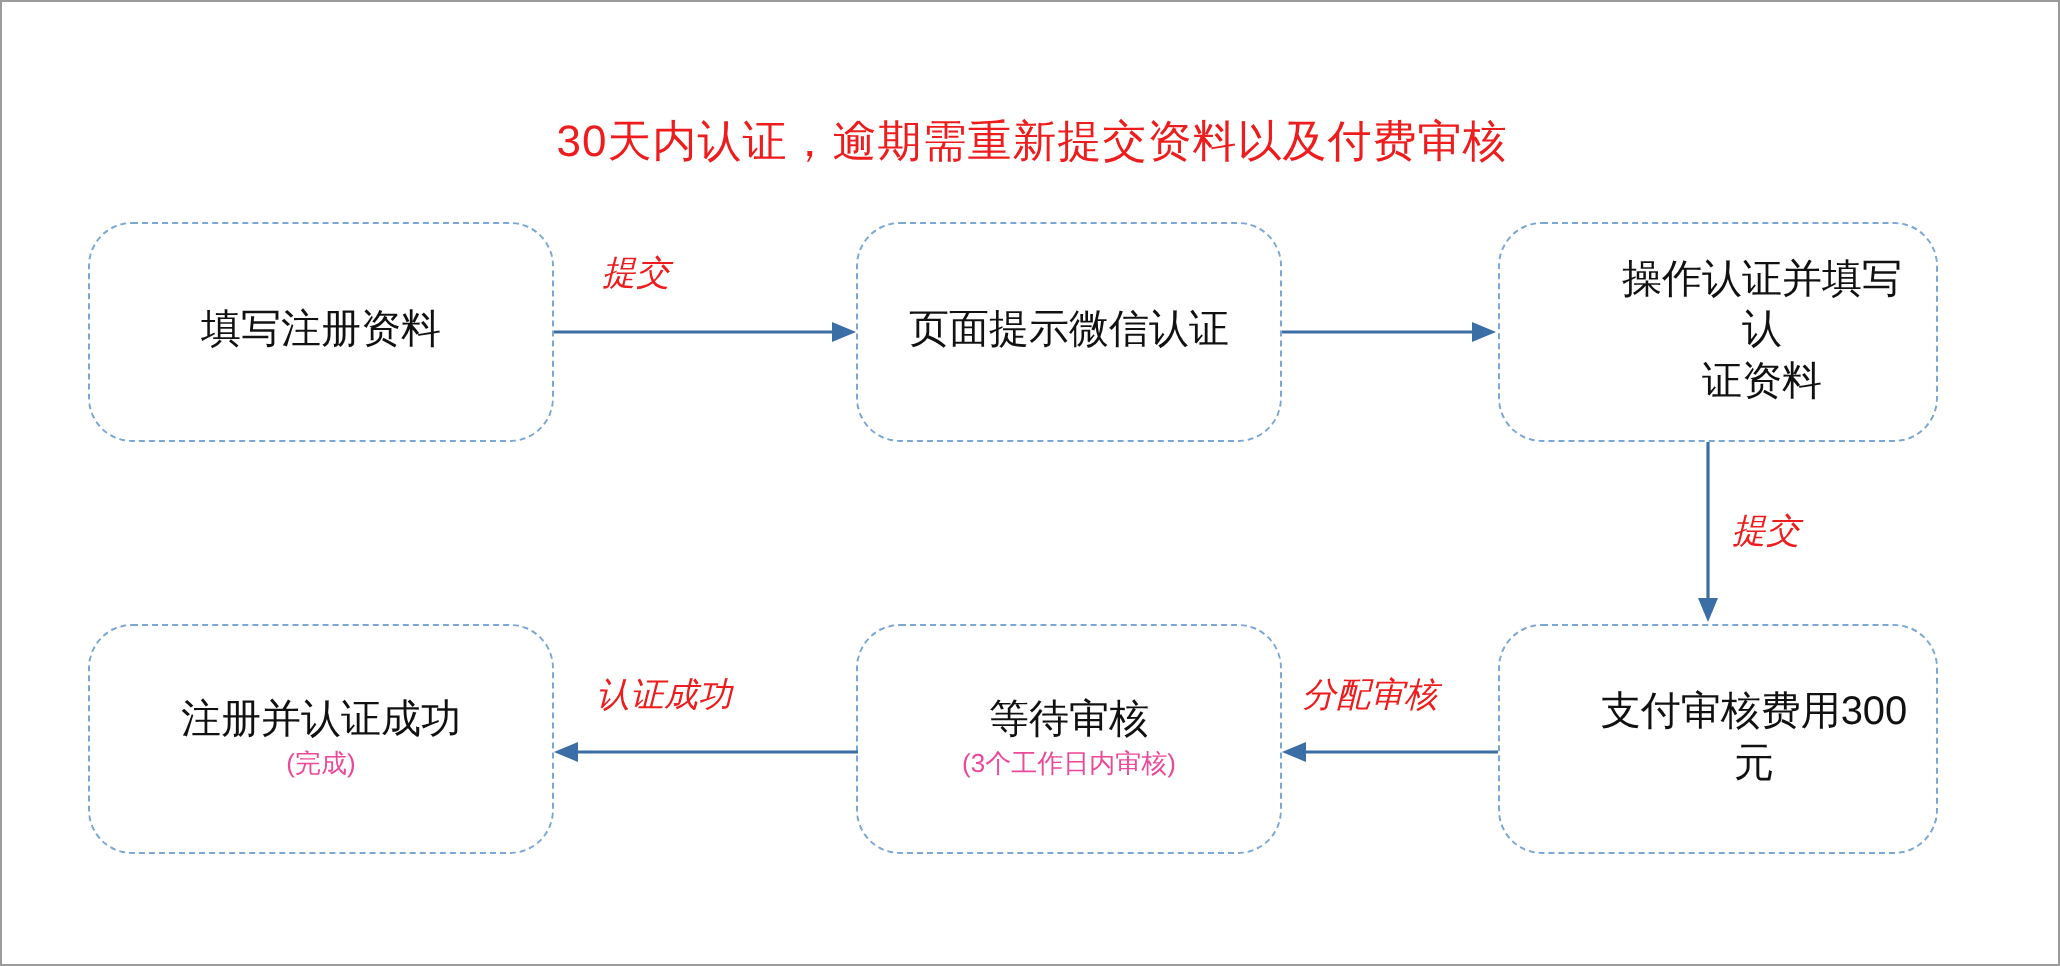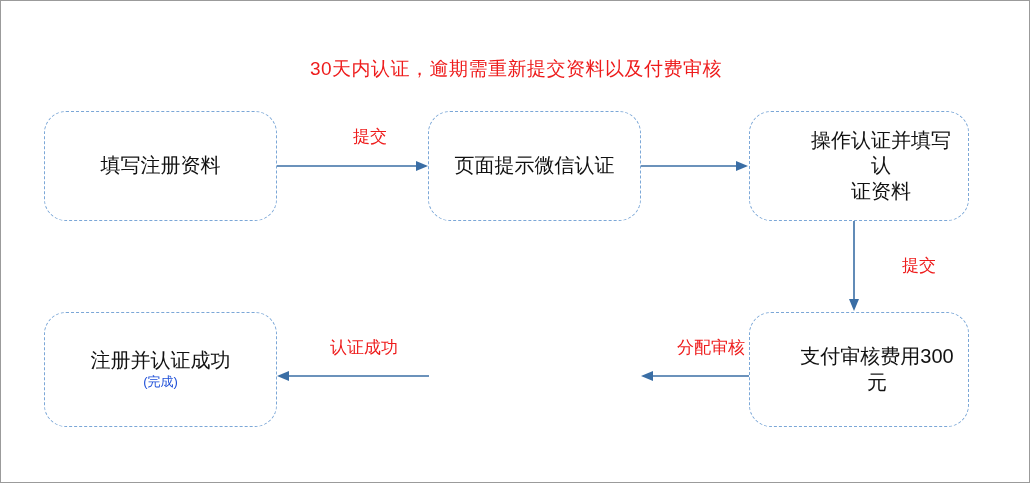--- a/index.html
+++ b/index.html
@@ -19,21 +19,21 @@
   }
 
   
   .title {
     position: absolute;
     left: 0;
     top: 55px;
     width: 1030px;
     text-align: center;
     color: #ee1c1c;
-    font-size: 19px;
+    font-size: 22px;
     letter-spacing: 0.5px;
     white-space: nowrap;
   }
 
   
   .node {
     position: absolute;
     box-sizing: border-box;
     border: 1.4px dashed #7ba7d7;
     border-radius: 22px;
@@ -47,21 +47,21 @@
     padding: 4px 8px;
   }
   .node .main {
     font-size: 20px;
     line-height: 1.28;
     color: #111111;
   }
   .node .sub {
     font-size: 13px;
     line-height: 1.3;
-    color: #1d4ed8;
+    color: #ec4899;
     margin-top: 0;
   }
 
   #node-register   { left: 43px;  top: 110px; width: 233px; height: 110px; }
   #node-wechat-tip { left: 427px; top: 110px; width: 213px; height: 110px; }
   #node-verify     { left: 748px; top: 110px; width: 220px; height: 110px; }
   #node-pay        { left: 748px; top: 311px; width: 220px; height: 115px; }
   #node-waiting    { left: 427px; top: 311px; width: 213px; height: 115px; }
   #node-done       { left: 43px;  top: 311px; width: 233px; height: 115px; text-align: center; }
 
@@ -76,21 +76,22 @@
   #conn-3 { left: 846px; top: 220px; }
   #conn-4 { left: 640px; top: 368px; }
   #conn-5 { left: 276px; top: 368px; }
 
   
   .edge-label {
     position: absolute;
     color: #ee1c1c;
     font-size: 17px;
     white-space: nowrap;
-    text-align: right;
+    text-align: left;
+    font-style: italic;
   }
   #label-submit-1  { left: 300px; top: 124px; width: 86px; }
   #label-submit-2  { left: 865px; top: 253px; width: 70px; }
   #label-assign    { left: 650px; top: 335px; width: 94px; }
   #label-success   { left: 297px; top: 335px; width: 100px; }
 </style>
 </head>
 <body>
 
 <div id="canvas">
@@ -108,20 +109,24 @@
   <div class="node" id="node-verify">
     <div class="main" style="white-space:pre-line;margin-left:44px;">操作认证并填写认
 证资料</div>
   </div>
 
   <div class="node" id="node-pay">
     <div class="main" style="white-space:pre-line;margin-left:36px;">支付审核费用300
 元</div>
   </div>
 
+  <div class="node" id="node-waiting">
+    <div class="main">等待审核</div>
+    <div class="sub">(3个工作日内审核)</div>
+  </div>
 
   <div class="node" id="node-done">
     <div class="main">注册并认证成功</div>
     <div class="sub">(完成)</div>
   </div>
 
   <div class="conn" id="conn-1">
     <svg width="152" height="14" viewBox="0 0 152 14">
       <line x1="0" y1="7" x2="142" y2="7" stroke="#3a6ea5" stroke-width="1.6"></line>
       <polygon points="151,7 139,12 139,2" fill="#3a6ea5"></polygon>

